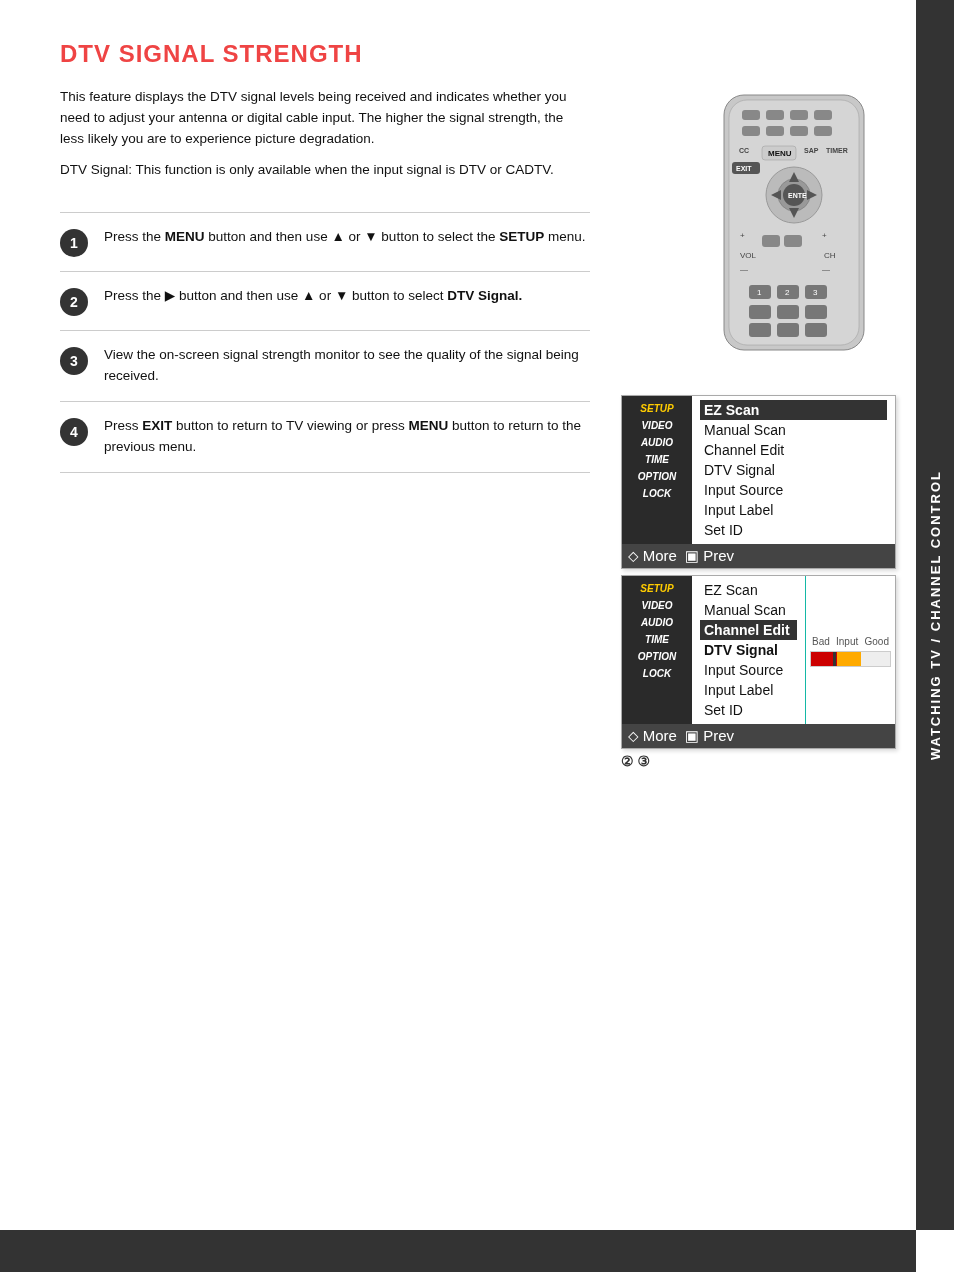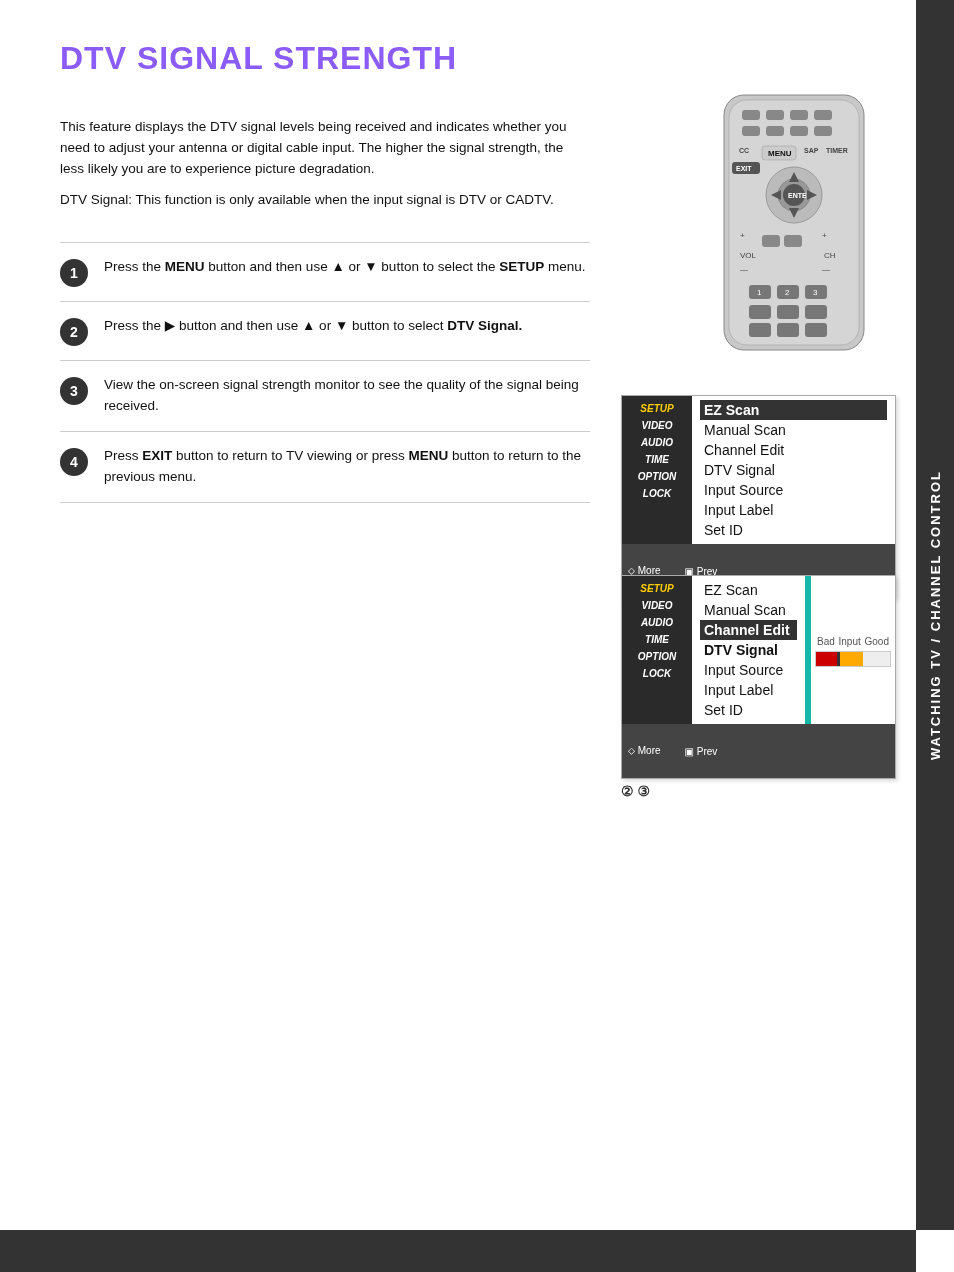--- a/index.html
+++ b/index.html
@@ -40,25 +40,25 @@
       position: absolute;
       left: 0;
       top: 0;
       right: 38px;
       bottom: 42px;
       padding: 40px 50px 20px 60px;
     }
 
     
     .page-title {
-      font-size: 32px;
+      font-size: 24px;
       font-weight: bold;
       letter-spacing: 1px;
-      margin-bottom: 40px;
-      color: #8b5cf6;
+      margin-bottom: 19px;
+      color: #ef4444;
     }
 
     
     .intro-text {
       font-size: 13.5px;
       line-height: 1.55;
       font-weight: normal;
       color: #111;
       max-width: 520px;
       margin-bottom: 10px;
@@ -147,24 +147,24 @@
       color: #fff;
     }
     .menu-right-item.dtv-active {
       font-weight: bold;
       color: #111;
     }
 
     .menu-footer {
       background: #444;
       color: #fff;
-      font-size: 10px;
-      padding: 21px 6px;
-      display: flex;
-      gap: 24px;
+      font-size: 15px;
+      padding: 3px 6px;
+      display: flex;
+      gap: 8px;
       align-items: center;
     }
 
     .signal-main {
       border: 1px solid #aaa;
       background: #fff;
       box-shadow: 2px 2px 4px rgba(0,0,0,0.15);
     }
 
     .signal-labels {
@@ -385,21 +385,21 @@
           <div class="menu-right-item">EZ Scan</div>
           <div class="menu-right-item">Manual Scan</div>
           <div class="menu-right-item active">Channel Edit</div>
           <div class="menu-right-item dtv-active" style="padding-left:4px;">DTV Signal</div>
           <div class="menu-right-item">Input Source</div>
           <div class="menu-right-item">Input Label</div>
           <div class="menu-right-item">Set ID</div>
         </div>
       </div>
 
-      <div style="width:90px; padding:4px; border-left:6px solid #14b8a6; display:flex; flex-direction:column; justify-content:center;">
+      <div style="width:90px; padding:4px; border-left:1px solid #14b8a6; display:flex; flex-direction:column; justify-content:center;">
         <div class="signal-labels">
           <span>Bad</span>
           <span>Input</span>
           <span>Good</span>
         </div>
         <div class="signal-bar-container">
           <div class="signal-bar-bad"></div>
           <div class="signal-bar-normal"></div>
           <div class="signal-bar-indicator"></div>
         </div>

